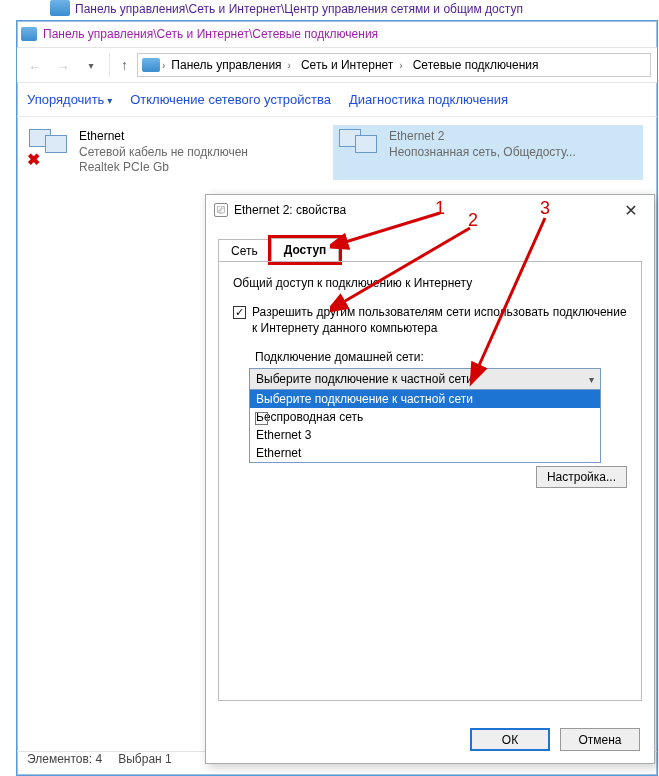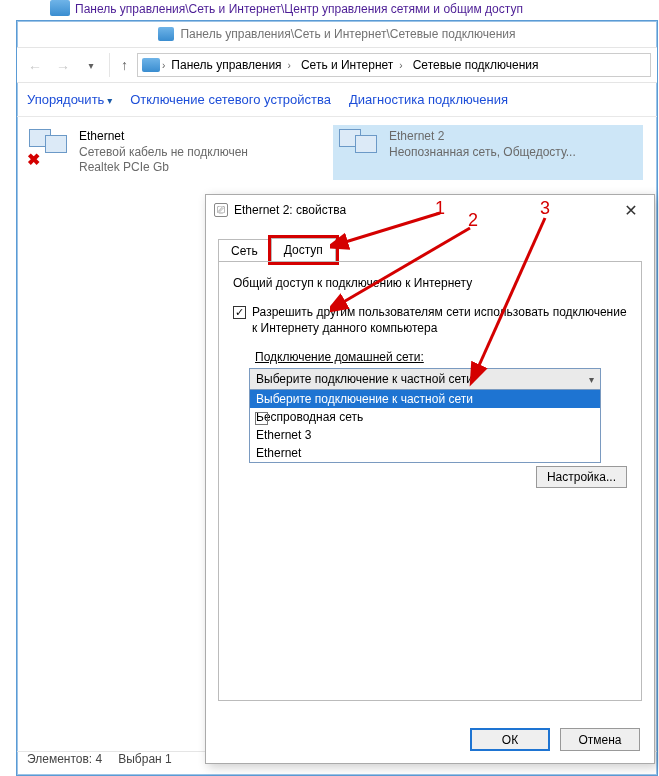--- a/index.html
+++ b/index.html
@@ -34,22 +34,21 @@
     background: #fff;
     border: 1px solid #5a9bd5;
     box-shadow: 0 0 0 1px #9cc3e6 inset;
   }
   .titlebar {
     height: 26px;
     display: flex;
     align-items: center;
     padding: 0 4px;
     font-size: 12px;
-    color: #737373;
-    justify-content: center;
+    color: #a21caf;
   }
   .titlebar .title-icon {
     width: 16px; height: 14px;
     background: linear-gradient(#6fb4e8,#3a8dd0);
     margin-right: 6px;
     border-radius: 2px;
   }
   .navbar {
     height: 36px;
     border-top: 1px solid #e5e5e5;
@@ -179,42 +178,42 @@
   }
   .tab {
     padding:4px 12px;
     border:1px solid #bbb;
     border-bottom:none;
     background:#fff;
     font-size:12px;
     position:relative;
     top:1px;
   }
-  .tab.active { border-bottom:1px solid #fff; }
+  .tab.active { border-bottom:1px solid #fff;font-weight:bold; }
   .tab.hl { outline:3px solid #d40000; outline-offset:0; }
   .tab-panel {
     margin:0 12px 12px 12px;
     border:1px solid #bbb;
     height:440px;
     padding:14px 14px;
     position:relative;
   }
   .group-label { font-size:12px; margin-bottom:8px;}
   .group-frame {
     border:1px solid #ddd;
     padding: 12px 10px 10px 10px;
     position:relative;
   }
   .chk-row { display:flex; gap:6px; align-items:flex-start; font-size:12px; line-height:1.35;}
   .chk {
     width:13px;height:13px;border:1px solid #333;
     display:flex;align-items:center;justify-content:center;
     font-size:11px;color:#000;flex-shrink:0;margin-top:2px;
   }
-  .sub-label { margin:14px 0 4px 22px; font-size:12px;text-decoration:underline;}
+  .sub-label { margin:14px 0 4px 22px; font-size:12px;}
   .combo {
     margin-left:16px;
     width: 352px;
     border:1px solid #7a9ac0;
     font-size:12px;
     position:relative;
   }
   .combo-head {
     height:20px;display:flex;align-items:center;
     padding:0 6px;

